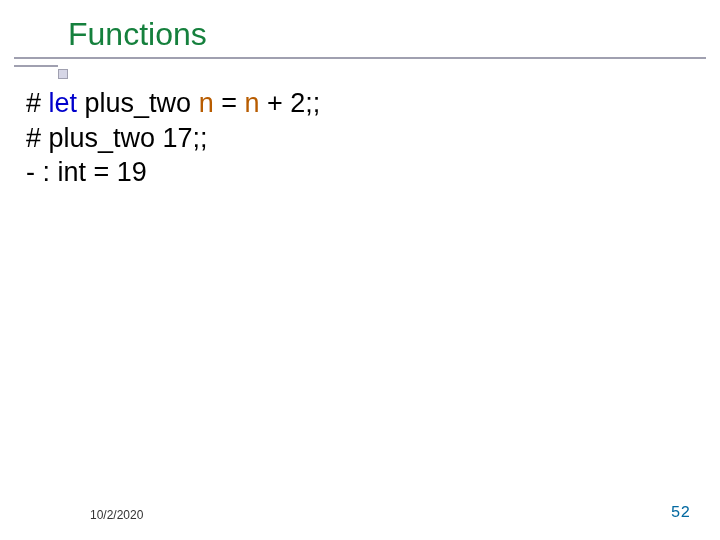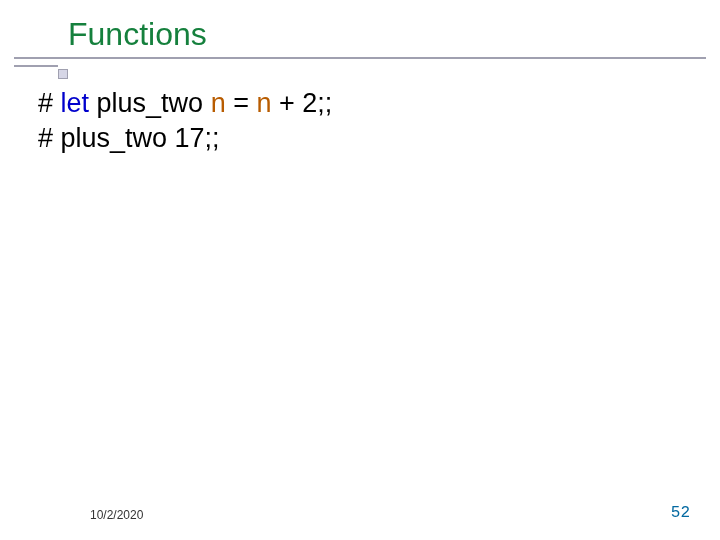--- a/index.html
+++ b/index.html
@@ -63,21 +63,20 @@
     box-sizing: border-box;
   }
   .content {
     position: absolute;
     top: 86px;
     left: 26px;
     right: 30px;
     font-size: 27px;
     color: #000000;
     line-height: 1.28;
-    margin-left: 12px;
   }
   .content .row { white-space: pre; }
   .kw { color: #0000cc; }
   .var { color: #b85c00; }
   .footer {
     position: absolute;
     left: 0;
     right: 0;
     bottom: 18px;
     height: 18px;
@@ -109,20 +108,21 @@
     <div class="title-rule">
       <div class="rule-long"></div>
       <div class="rule-short"></div>
       <div class="bullet-box"></div>
     </div>
   </div>
 
   <div class="content">
     <div class="row"><span># </span><span class="kw">let</span><span> plus_two </span><span class="var">n</span><span> = </span><span class="var">n</span><span> + 2;;</span></div>
     <div class="row"># plus_two 17;;</div>
+    <div class="row">- : int = 19</div>
   </div>
 
   <div class="footer">
     <div class="date">10/2/2020</div>
     <div class="pagenum">52</div>
   </div>
 
 </div>
 
 </body></html>

